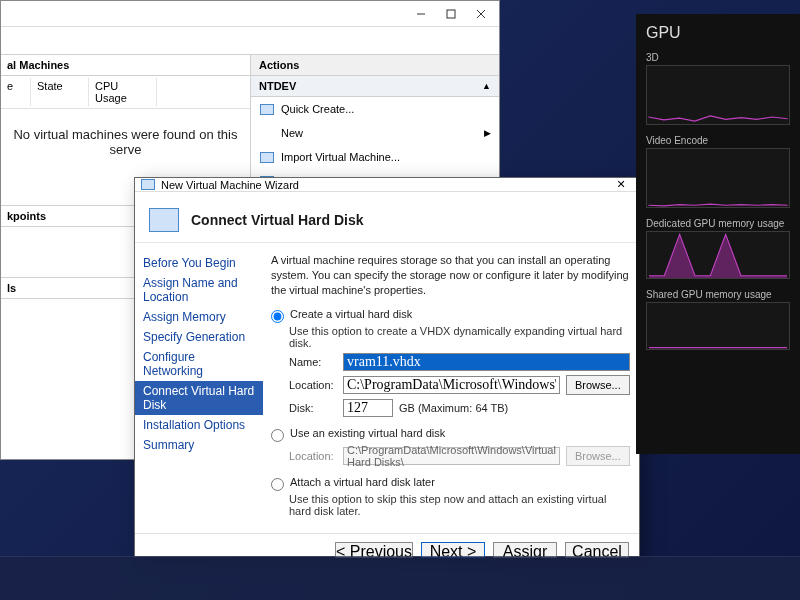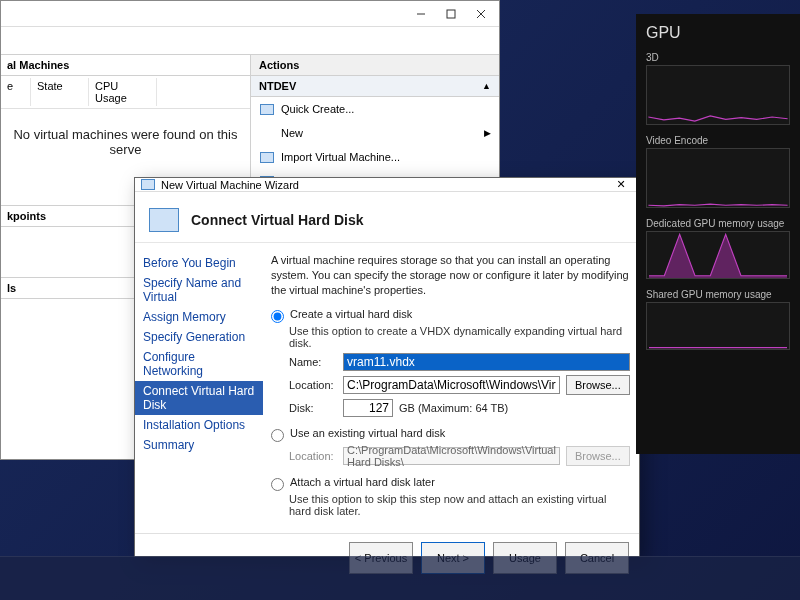--- a/index.html
+++ b/index.html
@@ -41,28 +41,28 @@
 .wz-nav { flex: 0 0 128px; padding: 10px 0; }
 .wz-nav div { padding: 3px 8px; font-size: 12px; color: #1345a0; cursor: default; }
 .wz-nav .sel { background: #2a5db0; color: #fff; }
 .wz-content { flex: 1; padding: 10px 12px 6px 8px; font-size: 11px; color: #222; }
 .wz-intro { margin-bottom: 10px; line-height: 1.35; }
 .opt { margin-bottom: 10px; }
 .opt-row { display: flex; align-items: flex-start; gap: 6px; }
 .opt-desc { margin-left: 18px; color: #333; margin-top: 2px; }
 .field-row { display: flex; align-items: center; margin: 4px 0 0 18px; gap: 6px; }
 .field-row label { width: 48px; }
-.field-row input[type=text] { flex: 1; height: 18px; border: 1px solid #888; padding: 1px 3px; font-size: 12px; }
+.field-row input[type=text] { flex: 1; height: 18px; border: 1px solid #888; padding: 1px 3px; font-size: 14px; font-family: Liberation Serif, serif; }
 .field-row input.sel { background: #0a63c7; color: #fff; }
 .field-row .ro { flex: 1; border: 1px solid #bbb; color: #666; height: 18px; padding: 1px 3px; display: flex; align-items: center; background: #f6f6f6; }
 .btn-browse { padding: 1px 8px; height: 20px; border: 1px solid #888; background: #f3f3f3; font-size: 11px; }
 .btn-browse.dim { color: #999; border-color: #ccc; }
-.size-in { width: 50px !important; flex: 0 0 50px !important; text-align: right; }
+.size-in { width: 50px !important; flex: 0 0 50px !important; }
 .wz-foot { border-top: 1px solid #e0e0e0; padding: 8px 10px; display: flex; justify-content: flex-end; gap: 8px; }
-.wz-foot button { min-width: 64px; height: 32px; border: 1px solid #888; background: #f3f3f3; font-size: 11px; }
+.wz-foot button { min-width: 64px; height: 16px; border: 1px solid #888; background: #f3f3f3; font-size: 16px; }
 .wz-foot button.primary { border: 1.6px solid #0a63c7; }
 
 
 .gpu { position: absolute; right: 0; top: 14px; width: 164px; height: 440px; background: #111; color: #ddd; padding: 10px 10px 6px; }
 .gpu h2 { font-size: 16px; font-weight: 400; margin-bottom: 10px; }
 .gpu .sec { margin-bottom: 10px; }
 .gpu .sec .lbl { font-size: 10px; color: #bbb; margin-bottom: 2px; }
 .chart { width: 100%; height: 48px; border: 1px solid #3a3a3a; background: #161616; position: relative; overflow: hidden; }
 .chart.tall { height: 60px; }
 .chart svg { width: 100%; height: 100%; display: block; }
@@ -155,21 +155,21 @@
     <span>New Virtual Machine Wizard</span>
     <span class="close">✕</span>
   </div>
   <div class="wz-head">
     <span class="bigico"></span>
     <h1>Connect Virtual Hard Disk</h1>
   </div>
   <div class="wz-body">
     <div class="wz-nav">
       <div>Before You Begin</div>
-      <div>Specify Name and Virtual</div>
+      <div>Assign Name and Location</div>
       <div>Assign Memory</div>
       <div>Specify Generation</div>
       <div>Configure Networking</div>
       <div class="sel">Connect Virtual Hard Disk</div>
       <div>Installation Options</div>
       <div>Summary</div>
     </div>
     <div class="wz-content">
       <div class="wz-intro">A virtual machine requires storage so that you can install an operating system. You can specify the storage now or configure it later by modifying the virtual machine's properties.</div>
 
@@ -212,21 +212,21 @@
           <input type="radio" style="">
           <span>Attach a virtual hard disk later</span>
         </div>
         <div class="opt-desc">Use this option to skip this step now and attach an existing virtual hard disk later.</div>
       </div>
     </div>
   </div>
   <div class="wz-foot">
     <button>&lt; Previous</button>
     <button class="primary">Next &gt;</button>
-    <button>Usage</button>
+    <button>Assigr</button>
     <button>Cancel</button>
   </div>
 </div>
 
 <div class="gpu">
   <h2>GPU</h2>
   <div class="sec">
     <div class="lbl">3D</div>
     <div class="chart tall">
         <svg viewBox="0 0 144 60">

